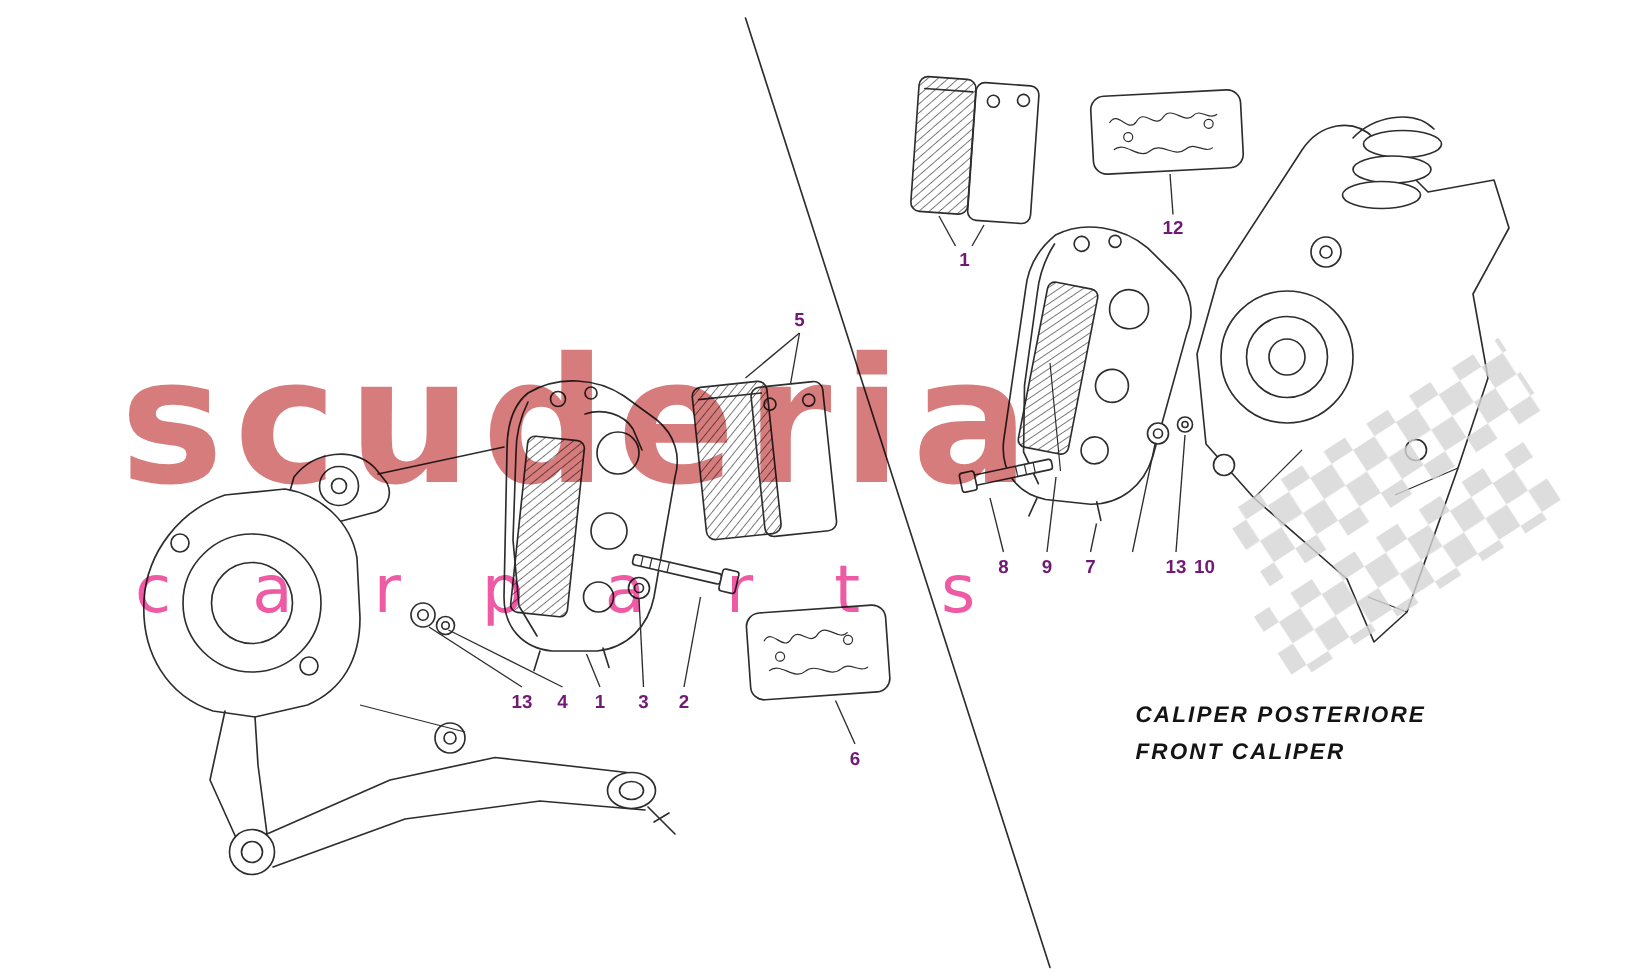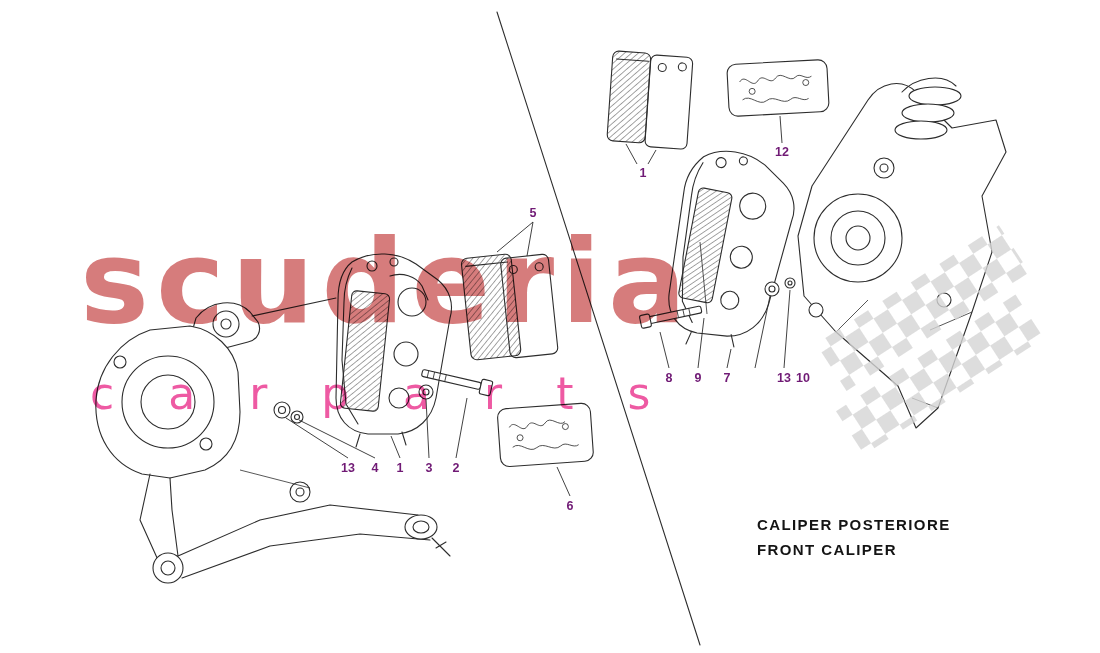--- a/index.html
+++ b/index.html
@@ -194,21 +194,21 @@
 
     <g opacity="0.8">
       <rect x="822" y="296" width="218" height="56" fill="url(#checker)" transform="rotate(-33 900 330)"></rect>
       <rect x="838" y="362" width="214" height="52" fill="url(#checker)" transform="rotate(-33 920 390)"></rect>
     </g>
   </svg>
 
   <div class="title" style="left:190px; top:50px;">
   </div>
 
-  <div class="title" style="left:757px; top:512px;">
+  <div class="title" style="left:757px; top:464px;font-style:italic;">
     <div>CALIPER POSTERIORE</div>
     <div>FRONT CALIPER</div>
   </div>
 
   <span class="callout" style="left:348px; top:468px;">13</span>
   <span class="callout" style="left:375px; top:468px;">4</span>
   <span class="callout" style="left:400px; top:468px;">1</span>
   <span class="callout" style="left:429px; top:468px;">3</span>
   <span class="callout" style="left:456px; top:468px;">2</span>
   <span class="callout" style="left:533px; top:213px;">5</span>

